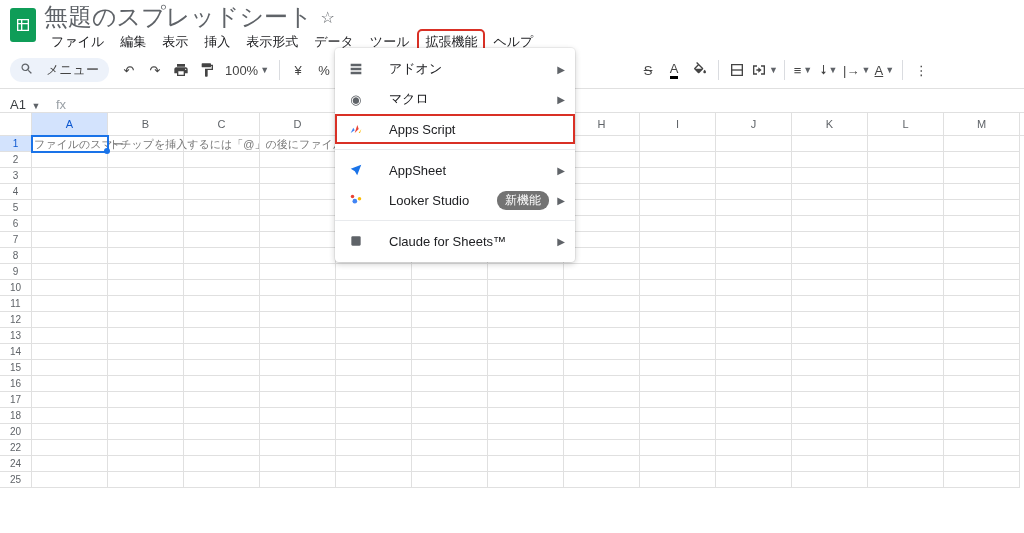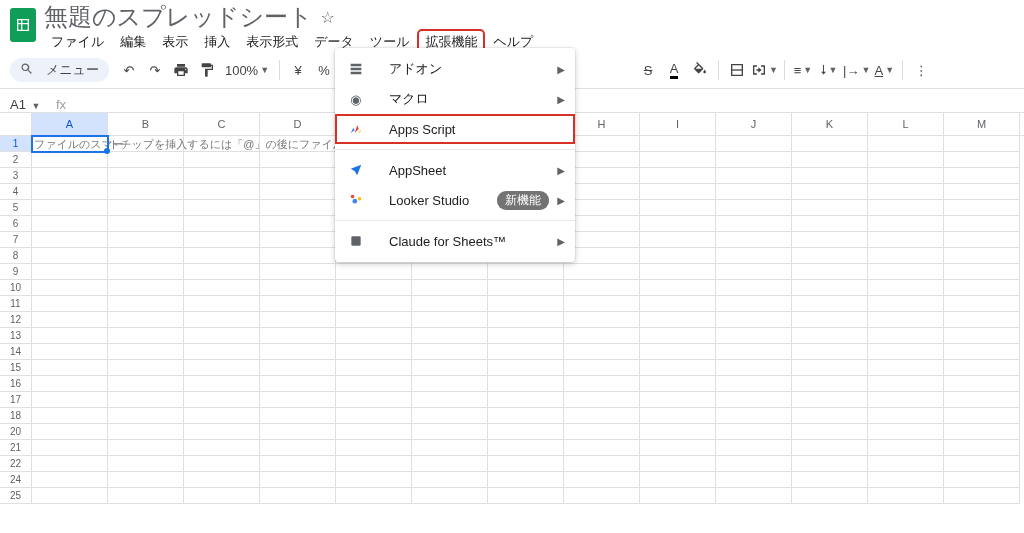--- a/index.html
+++ b/index.html
@@ -460,36 +460,20 @@
         <div class="cell"></div>
         <div class="cell"></div>
         <div class="cell"></div>
         <div class="cell"></div>
         <div class="cell"></div>
         <div class="cell"></div>
         <div class="cell"></div>
         <div class="cell"></div>
       </div>
       <div class="row">
-        <div class="rh">21</div>
-        <div class="cell"></div>
-        <div class="cell"></div>
-        <div class="cell"></div>
-        <div class="cell"></div>
-        <div class="cell"></div>
-        <div class="cell"></div>
-        <div class="cell"></div>
-        <div class="cell"></div>
-        <div class="cell"></div>
-        <div class="cell"></div>
-        <div class="cell"></div>
-        <div class="cell"></div>
-        <div class="cell"></div>
-      </div>
-      <div class="row">
         <div class="rh">22</div>
         <div class="cell"></div>
         <div class="cell"></div>
         <div class="cell"></div>
         <div class="cell"></div>
         <div class="cell"></div>
         <div class="cell"></div>
         <div class="cell"></div>
         <div class="cell"></div>
         <div class="cell"></div>

